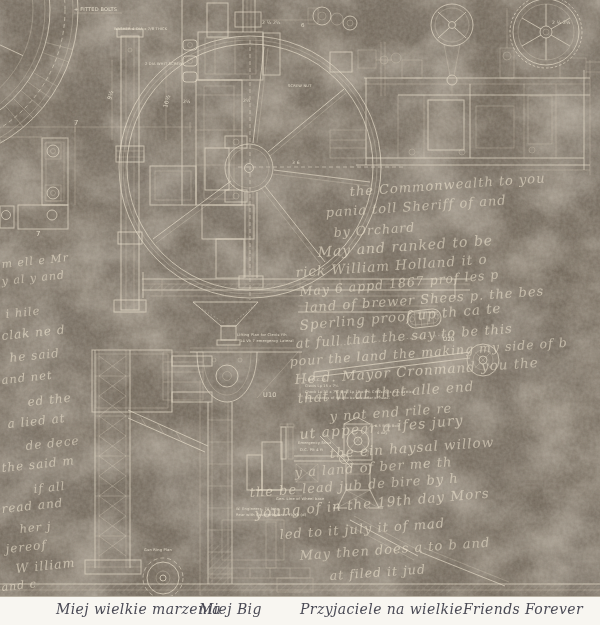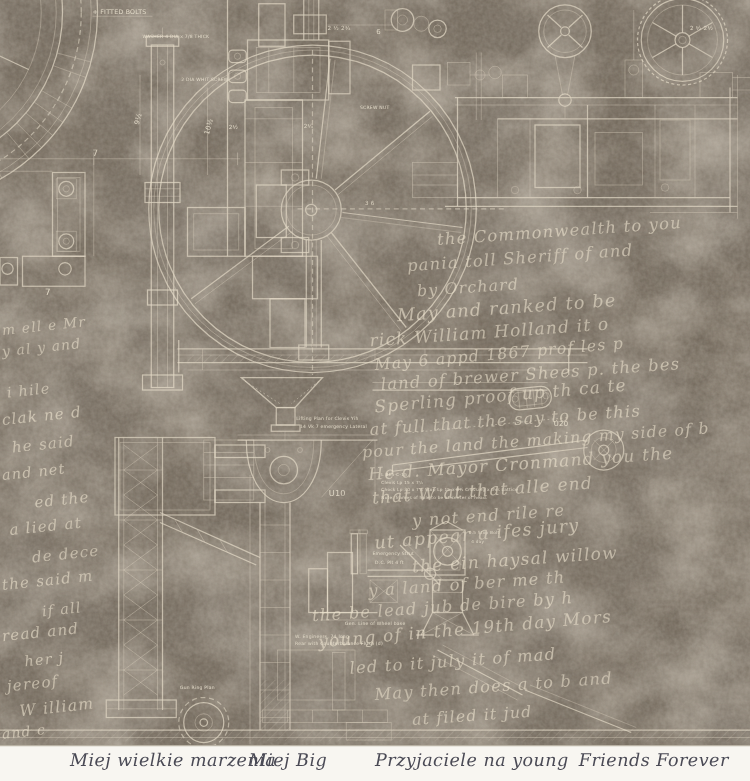--- a/index.html
+++ b/index.html
@@ -479,17 +479,17 @@
     <text class="scr" font-size="11" transform="translate(2 285) rotate(-6)">y  al   y and</text>
   </g>
 
   <rect width="600" height="596" filter="url(#fGrime)" opacity="0.3"></rect>
   <rect width="600" height="596" filter="url(#fGrain)" opacity="0.15"></rect>
 </svg>
 
 <div class="footer">
   <span class="ph0">Miej wielkie marzenia</span>
   <span class="ph1">Miej Big</span>
-  <span class="ph2">Przyjaciele na young</span>
+  <span class="ph2">Przyjaciele na wielkie</span>
   <span class="ph3">Friends Forever</span>
 </div>
 
 </div>
 
 </body></html>

